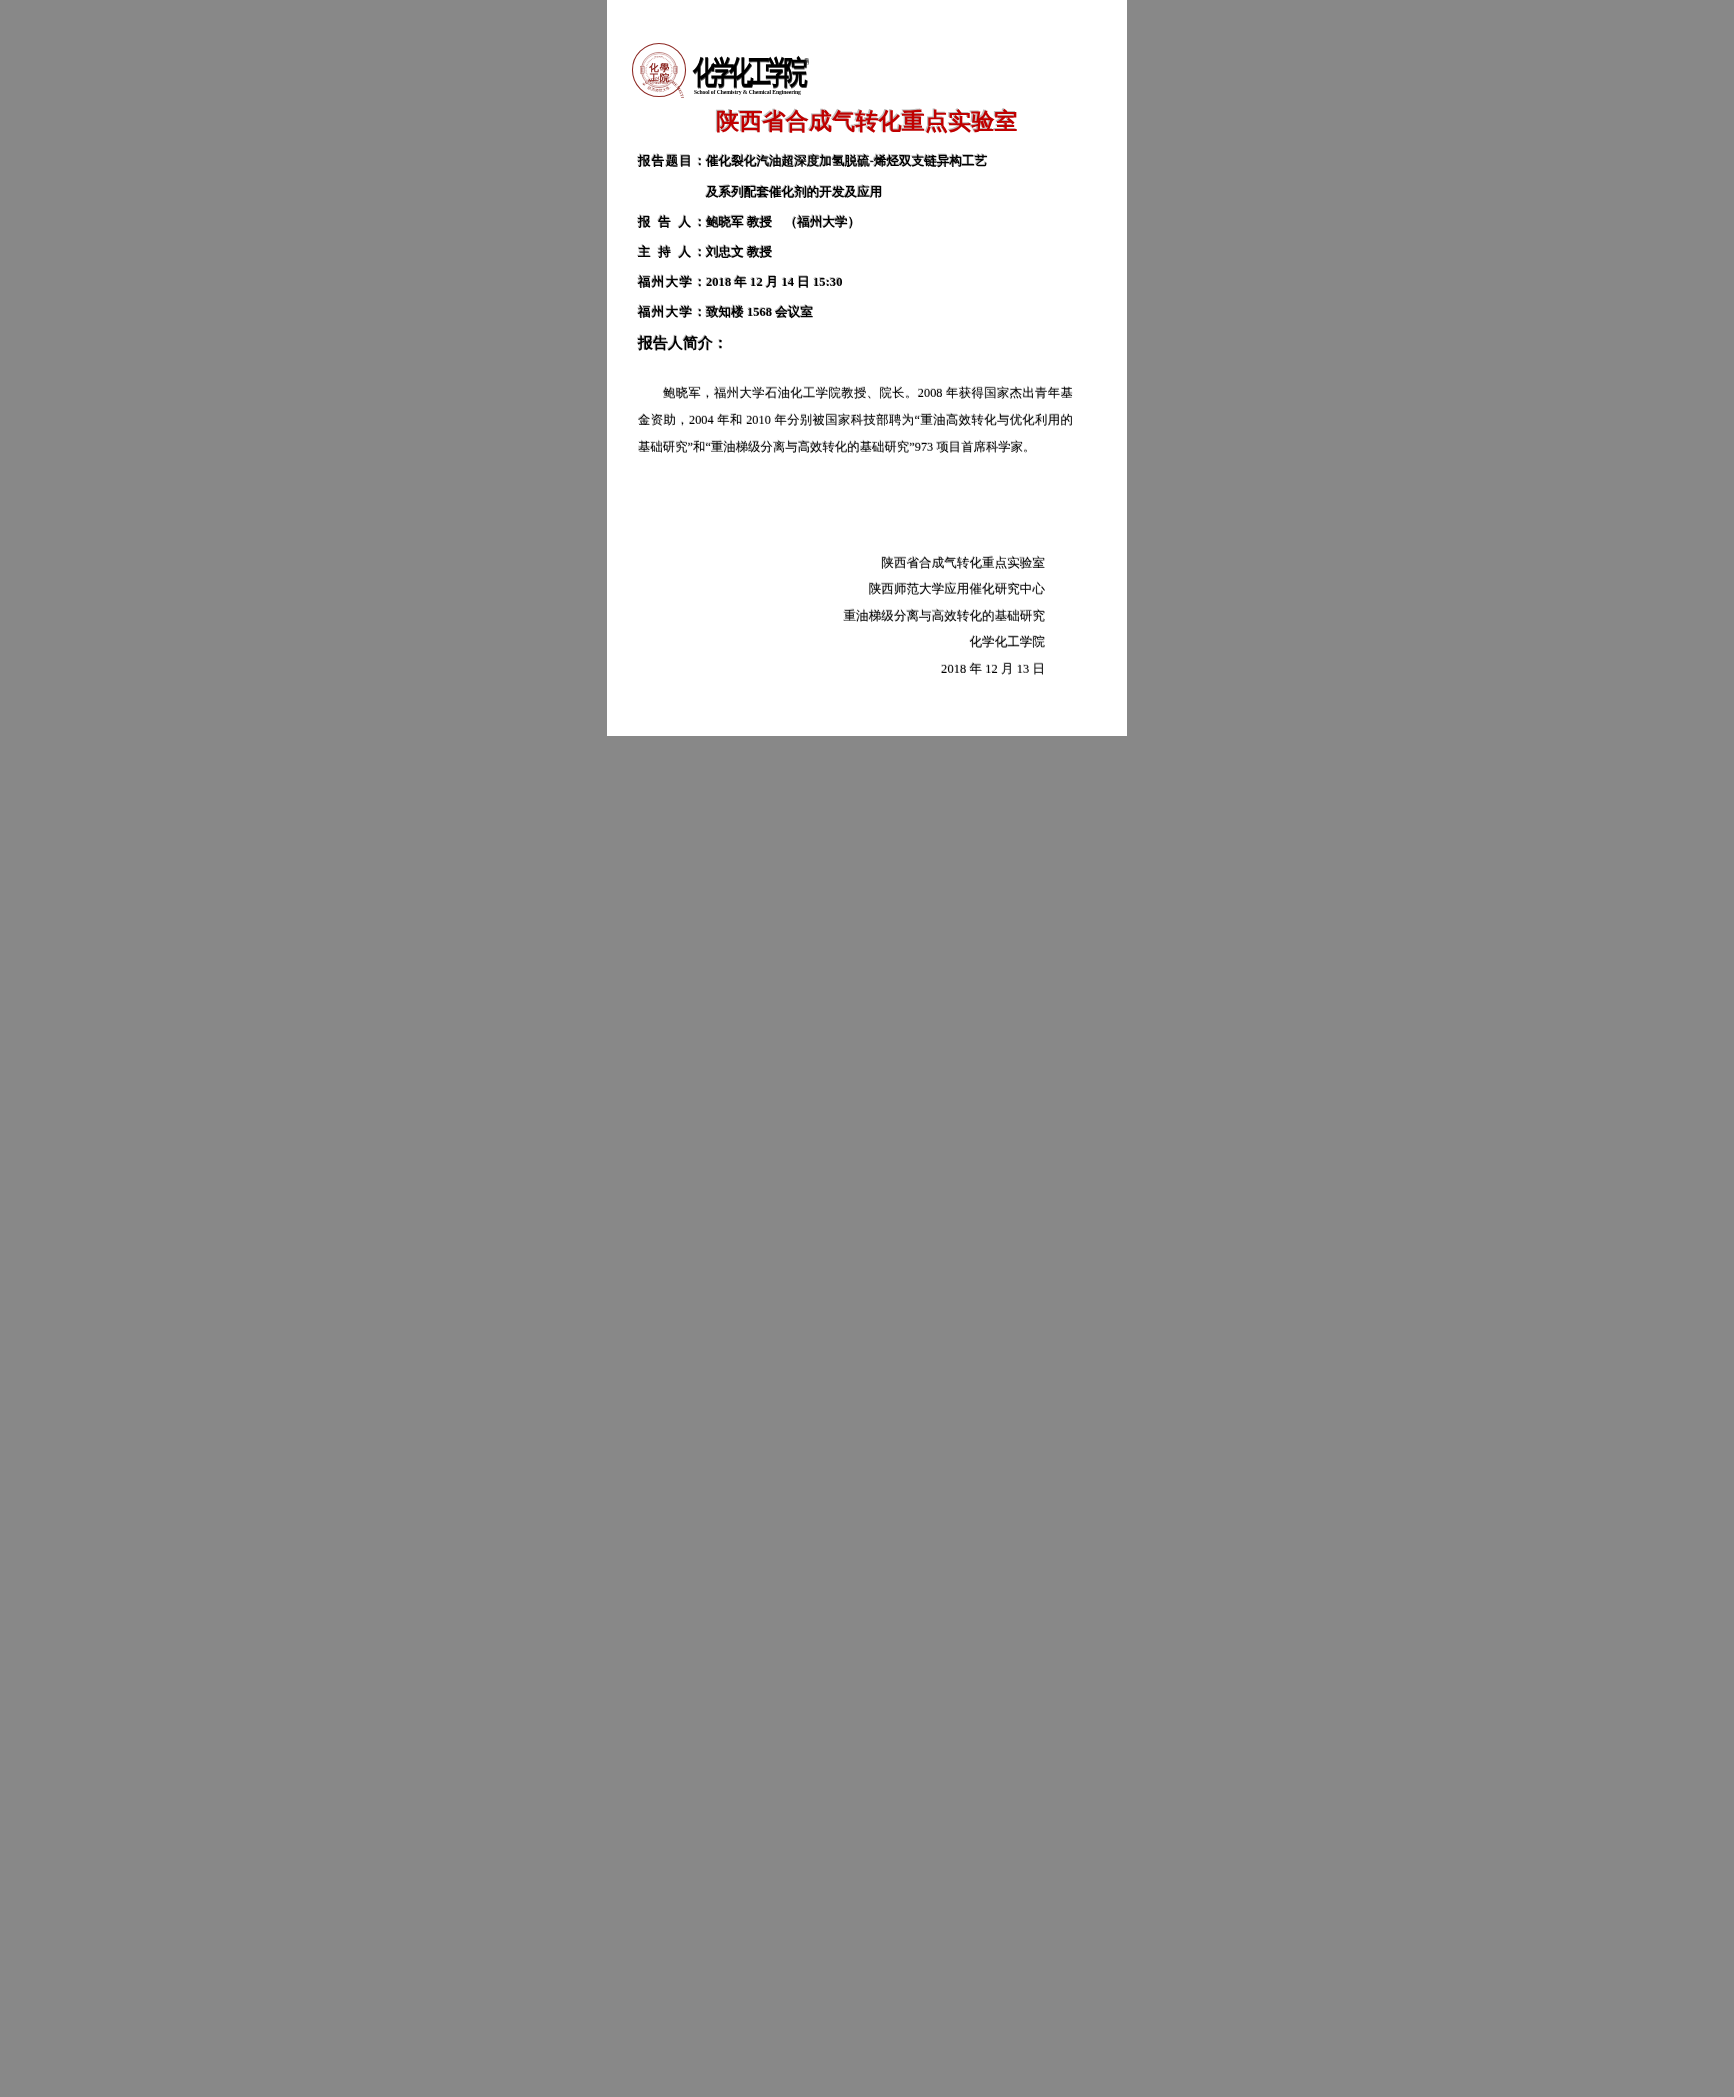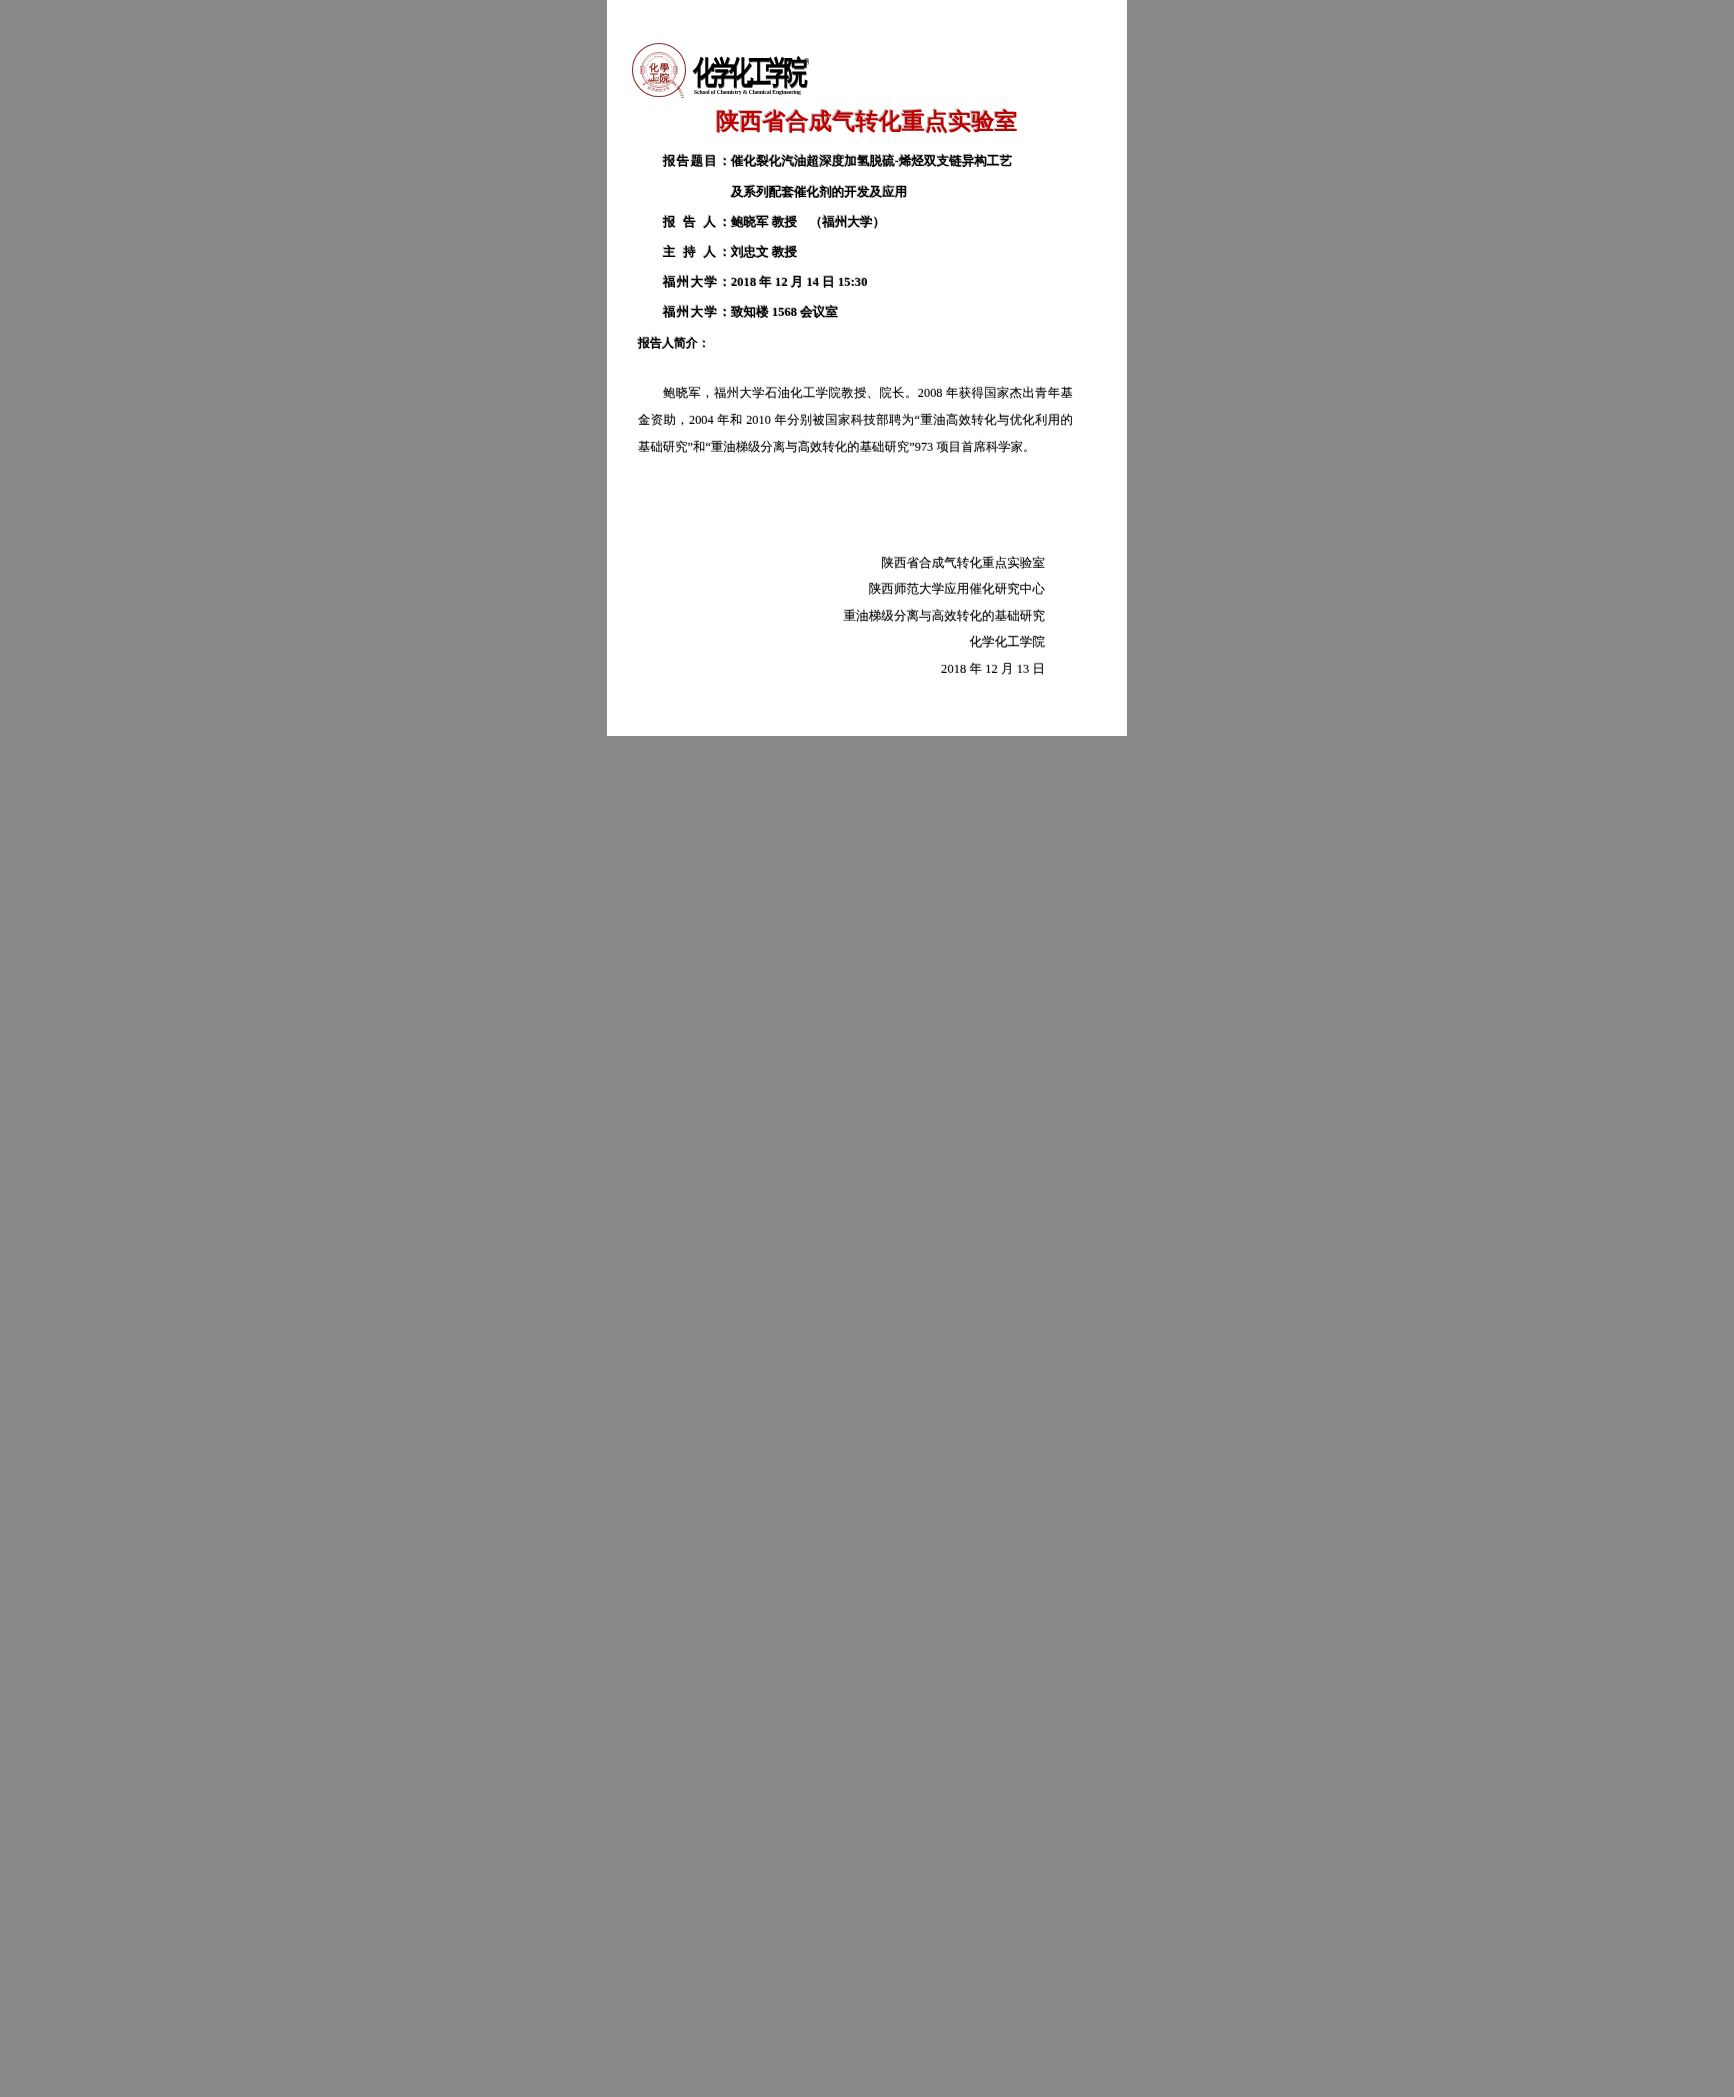--- a/index.html
+++ b/index.html
@@ -41,32 +41,31 @@
     font-size:23px;font-weight:bold;letter-spacing:0.2px;
     line-height:25px;white-space:nowrap;
     text-shadow:-1.3px -1.3px 0 #bdbdbd;
   }
   
   .fline{
     position:absolute;left:31px;right:42px;
     height:30px;line-height:30px;
     font-size:12.6px;font-weight:bold;white-space:nowrap;
     text-shadow:-0.8px -0.8px 0 #bcbcbc;
-    margin-left:25px;
   }
   .flabel{
     display:inline-block;width:68px;
     text-align:justify;text-align-last:justify;
     vertical-align:top;
   }
   .fvalue{display:inline-block;vertical-align:top;}
   .bio-head{
     position:absolute;left:31px;top:328px;
     height:30px;line-height:30px;
-    font-size:12px;font-weight:bold;
+    font-size:15px;font-weight:bold;
     text-shadow:-0.8px -0.8px 0 #bcbcbc;
   }
   
   .bio{
     position:absolute;left:31px;top:356px;width:435px;
     font-size:12.4px;line-height:27px;
     text-align:justify;
     text-shadow:-0.4px -0.6px 0 #c6c6c6;
     margin-top:24px;
   }

